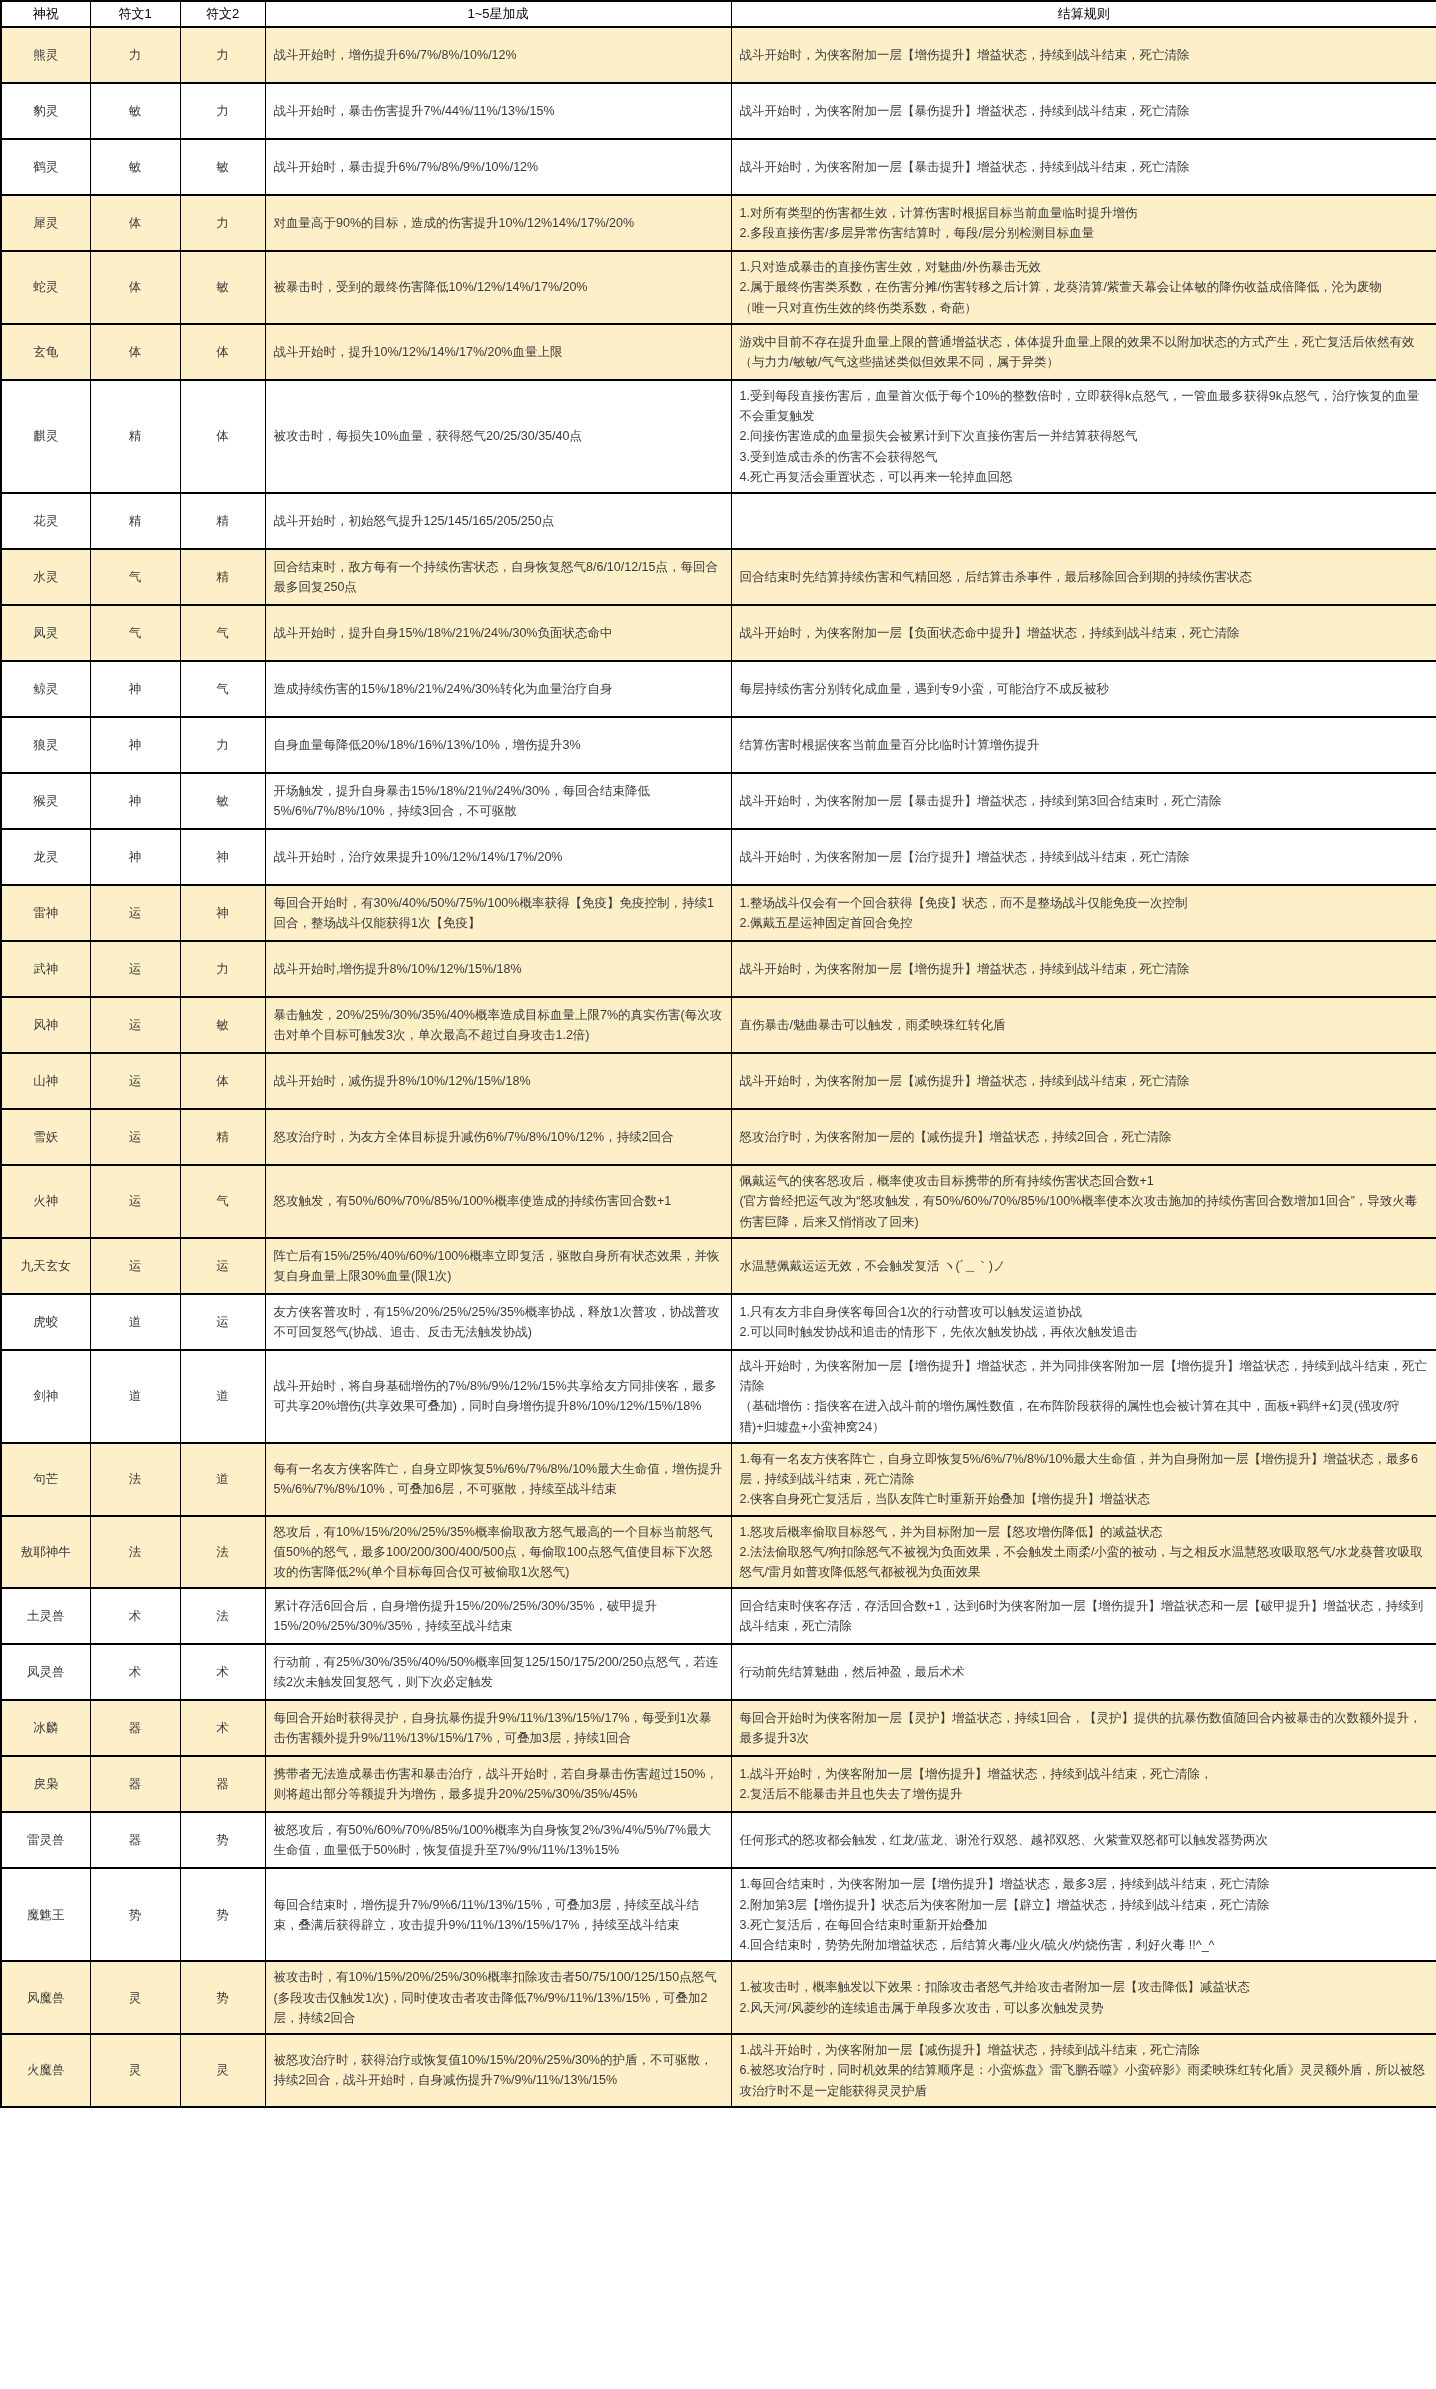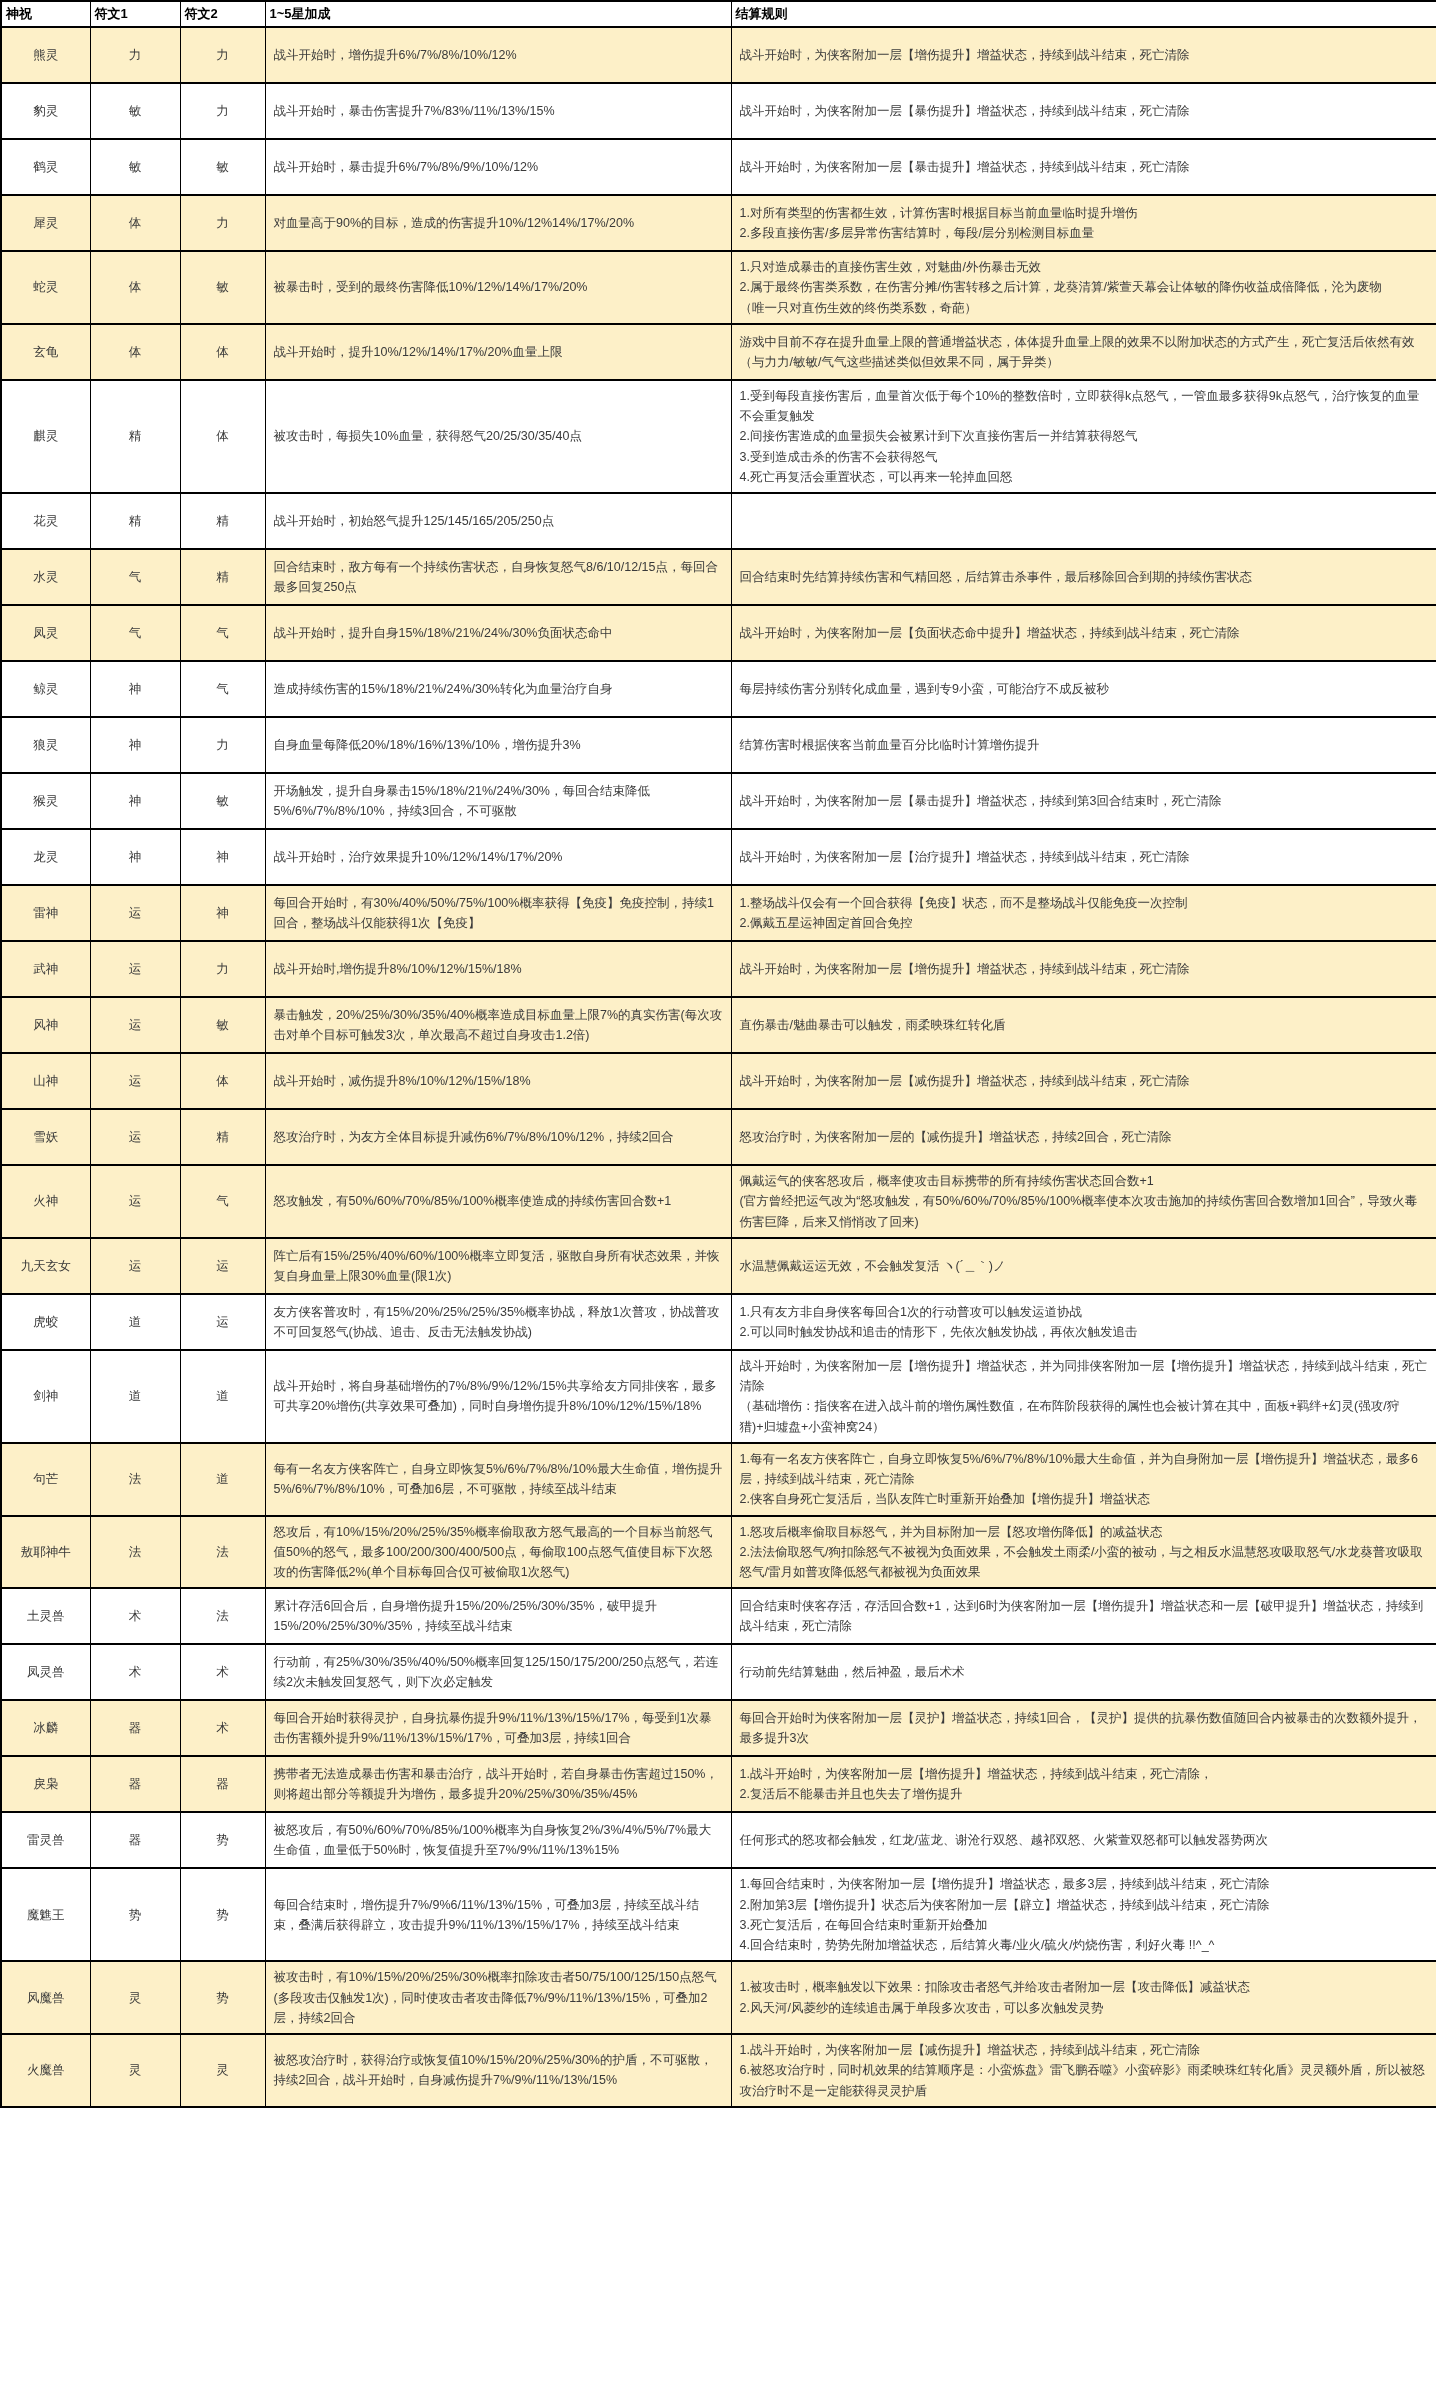--- a/index.html
+++ b/index.html
@@ -11,21 +11,21 @@
   html,body{margin:0;padding:0;background:#fff;}
   body{width:1436px;font-family:"Liberation Sans","DejaVu Sans",sans-serif;color:var(--text);}
   table{width:1436px;border-collapse:collapse;table-layout:fixed;border:2px solid var(--border);}
   col.c1{width:89px}
   col.c2{width:90px}
   col.c3{width:85px}
   col.c4{width:466px}
   col.c5{width:706px}
   th,td{border:1px solid var(--border);box-sizing:border-box;vertical-align:middle;}
   tr{border-top:2px solid var(--border);border-bottom:2px solid var(--border);}
-  thead th{height:26px;font-size:13px;font-weight:bold;color:#000;text-align:left;padding:2px 4px;background:#fff;}
+  thead th{height:26px;font-size:13px;font-weight:normal;color:#000;text-align:center;padding:2px 4px;background:#fff;}
   tbody td{height:56px;font-size:12.5px;line-height:1.62;padding:5px 8px;}
   td.c-name,td.c-rune{text-align:center;padding:5px 2px;}
   td.c-bonus,td.c-rules{text-align:left;white-space:pre-line;}
   tr.hl td{background:var(--hl);}
 </style>
 </head>
 <body>
 
 <table>
   <colgroup>
@@ -49,21 +49,21 @@
     <td class="c-name">熊灵</td>
     <td class="c-rune">力</td>
     <td class="c-rune">力</td>
     <td class="c-bonus">战斗开始时，增伤提升6%/7%/8%/10%/12%</td>
     <td class="c-rules">战斗开始时，为侠客附加一层【增伤提升】增益状态，持续到战斗结束，死亡清除</td>
   </tr>
       <tr>
     <td class="c-name">豹灵</td>
     <td class="c-rune">敏</td>
     <td class="c-rune">力</td>
-    <td class="c-bonus">战斗开始时，暴击伤害提升7%/83%/11%/13%/15%</td>
+    <td class="c-bonus">战斗开始时，暴击伤害提升7%/44%/11%/13%/15%</td>
     <td class="c-rules">战斗开始时，为侠客附加一层【暴伤提升】增益状态，持续到战斗结束，死亡清除</td>
   </tr>
       <tr>
     <td class="c-name">鹤灵</td>
     <td class="c-rune">敏</td>
     <td class="c-rune">敏</td>
     <td class="c-bonus">战斗开始时，暴击提升6%/7%/8%/9%/10%/12%</td>
     <td class="c-rules">战斗开始时，为侠客附加一层【暴击提升】增益状态，持续到战斗结束，死亡清除</td>
   </tr>
       <tr class="hl">

